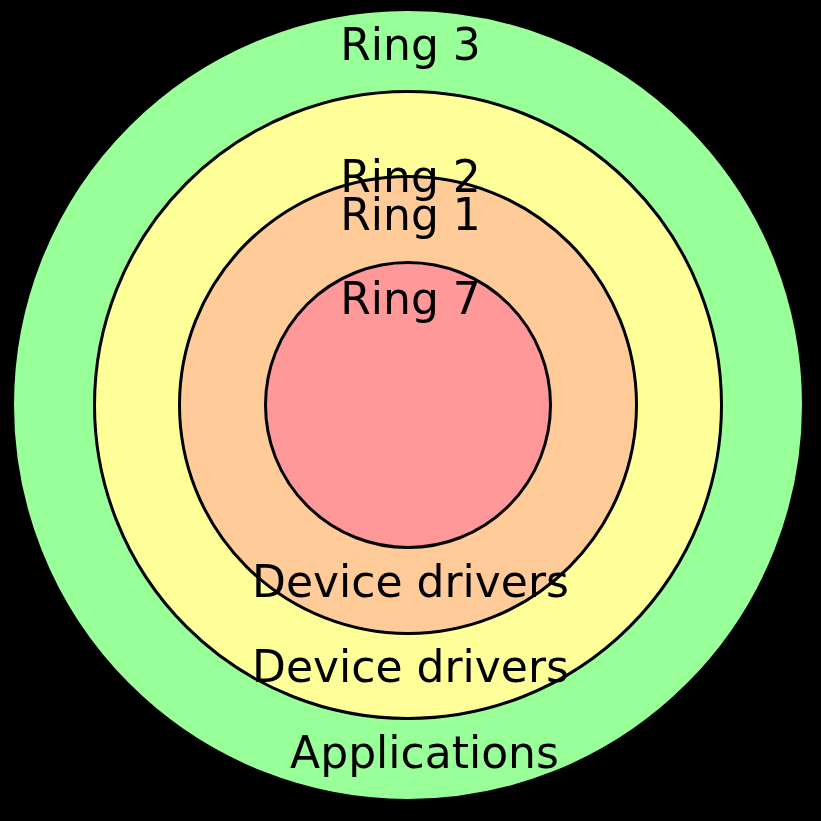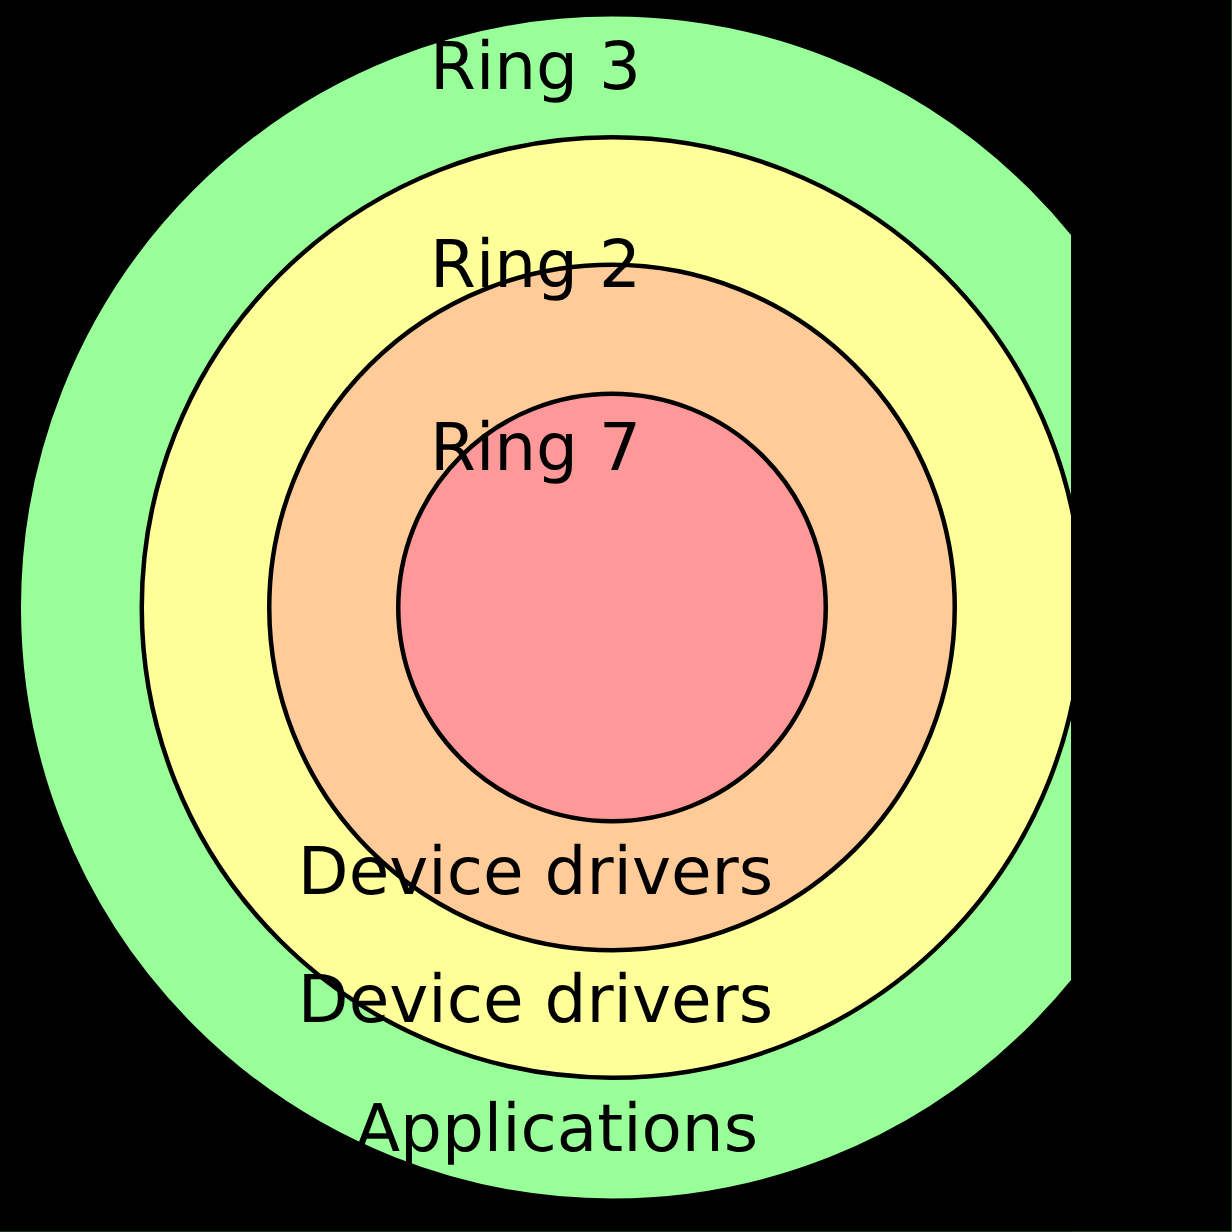--- a/index.html
+++ b/index.html
@@ -2,21 +2,21 @@
 <html><head>
 <meta charset="utf-8">
 <style>
   html, body {
     margin: 0;
     padding: 0;
     background: #000000;
   }
   .canvas {
     position: relative;
-    width: 714px;
+    width: 821px;
     height: 821px;
     background: #000000;
     overflow: hidden;
     font-family: "DejaVu Sans", sans-serif;
   }
   .circle {
     position: absolute;
     border-radius: 50%;
     border: 3.5px solid #000000;
     box-sizing: border-box;
@@ -55,20 +55,21 @@
   <div class="circle c-ring2" style="background-color: rgb(255, 255, 153);"></div>
 
   <div class="circle c-ring1" style="background-color: rgb(255, 204, 153);"></div>
 
   <div class="circle c-ring0" style="background-color: rgb(255, 153, 153);"></div>
 
   <div class="label l-ring3">Ring 3</div>
 
   <div class="label l-ring2">Ring 2</div>
 
+  <div class="label l-ring1">Ring 1</div>
 
   <div class="label l-ring0">Ring 7</div>
 
 
   <div class="label l-dd1">Device drivers</div>
 
   <div class="label l-dd2">Device drivers</div>
 
   <div class="label l-apps">Applications</div>
 

